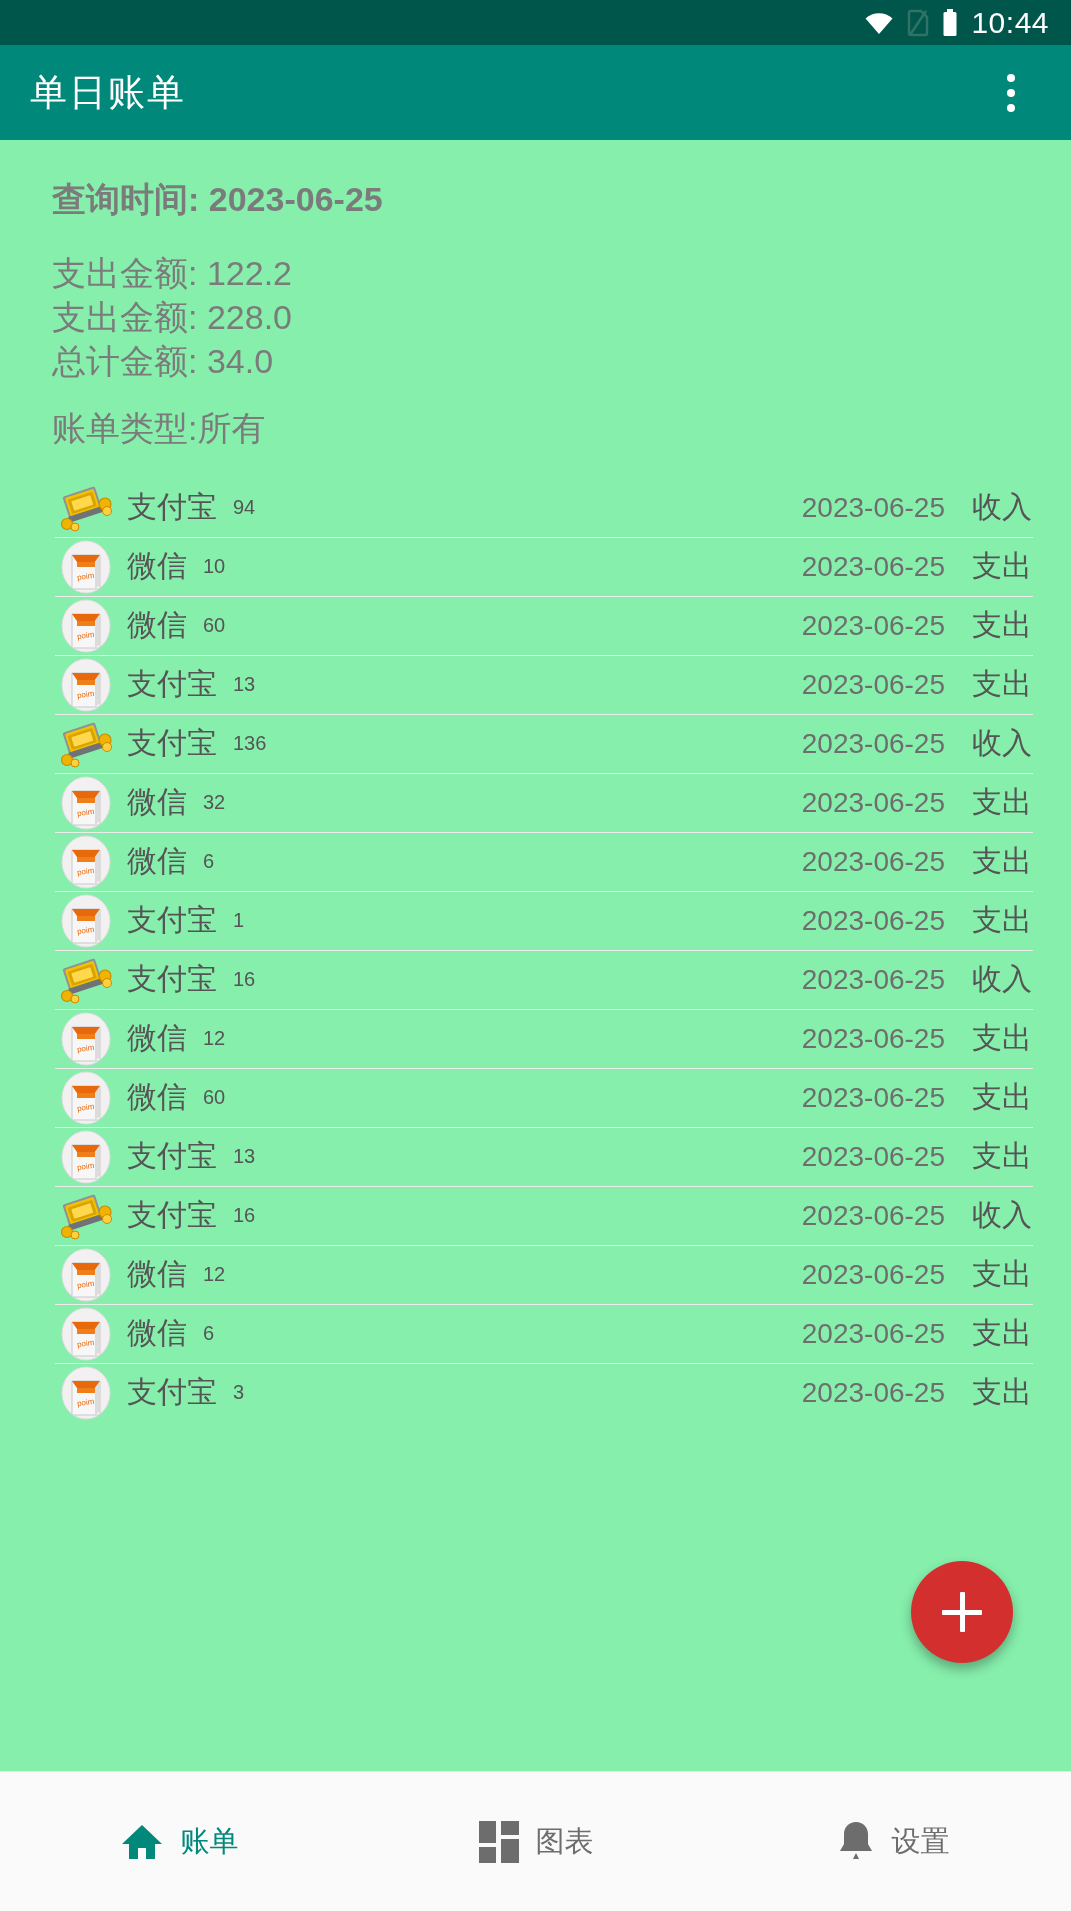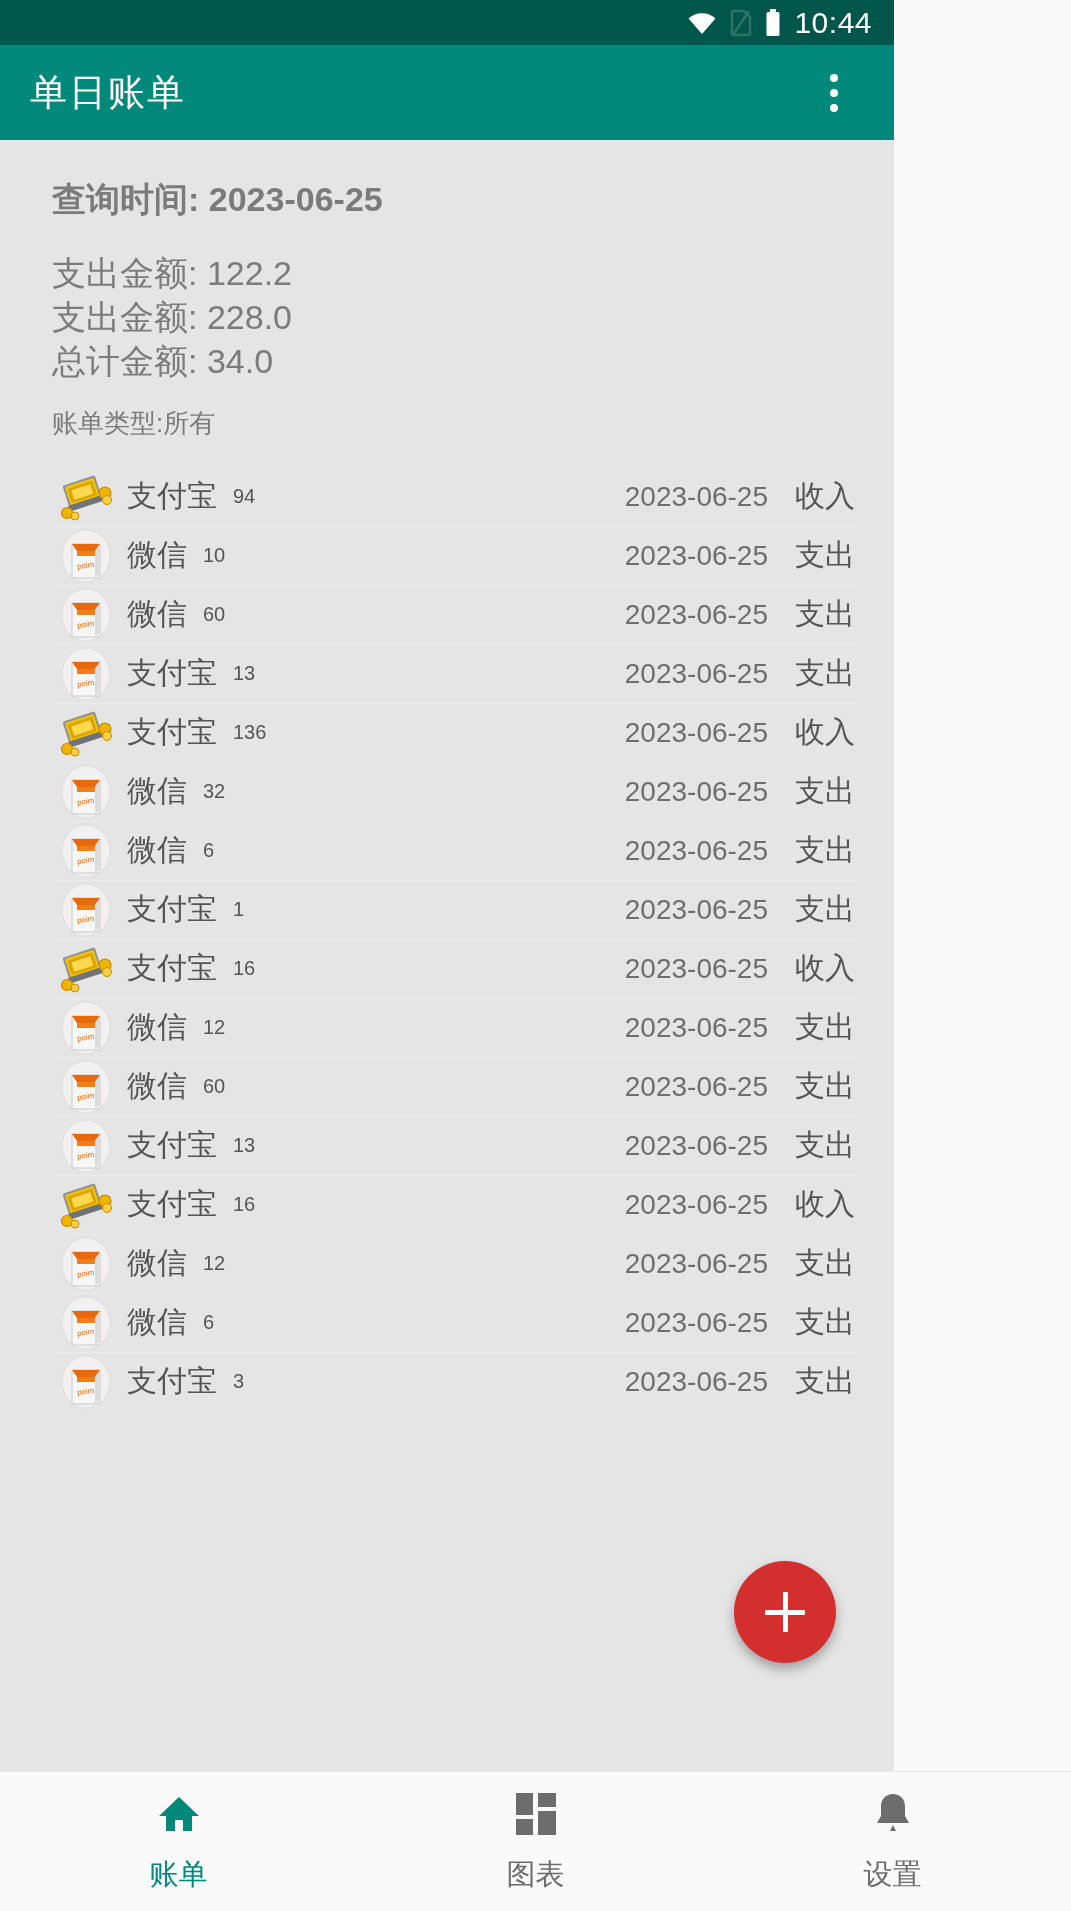--- a/index.html
+++ b/index.html
@@ -2,21 +2,21 @@
 <html><head>
 <meta charset="utf-8">
 <style>
   * { margin:0; padding:0; box-sizing:border-box; }
   html, body {
     width:1071px; height:1911px;
     background:#fafafa;
     font-family:"Liberation Sans","DejaVu Sans",sans-serif;
     overflow:hidden;
   }
-  .phone { position:relative; width:894px; height:1911px; background:#e5e5e5; }
+  .phone { position:relative; width:1071px; height:1911px; background:#86efac; }
 
   
   .statusbar {
     height:45px; background:#00564a; display:flex; align-items:center;
     justify-content:flex-end; padding-right:22px; gap:13px;
   }
   .sb-icon { display:flex; align-items:center; }
   .sb-time { color:#ffffff; font-size:30px; letter-spacing:0.5px; font-weight:400; }
 
   
@@ -29,21 +29,21 @@
     margin-left:auto; width:60px; height:78px; display:flex; flex-direction:column;
     align-items:center; justify-content:center; gap:7px; cursor:pointer;
   }
   .overflow i { display:block; width:8px; height:8px; border-radius:50%; background:#fff; }
 
   
   .summary { padding:42px 52px 0 52px; }
   .sum-line { color:#7b7b7b; font-size:34px; line-height:1.0; }
   .sum-query { margin-bottom:40px;font-weight:bold; }
   .sum-amounts .sum-line { margin-bottom:10px; }
-  .sum-type { margin-top:28px; color:#7b7b7b; font-size:26px; }
+  .sum-type { margin-top:28px; color:#7b7b7b; font-size:34px; }
 
   
   .list { margin-top:26px; }
   .row {
     height:59px; display:flex; align-items:center;
     padding:0 38px 0 55px; position:relative;
   }
   .row + .row::before {
     content:""; position:absolute; left:55px; right:38px; top:0;
     height:1px; background:#ececec;
@@ -73,21 +73,21 @@
   .fab::before { width:40px; height:5px; }
   .fab::after { width:5px; height:40px; }
 
   
   .bottomnav {
     position:absolute; left:0; bottom:0; width:1071px; height:140px;
     background:#fafafa; border-top:1px solid #e8e8e8;
     display:flex; align-items:center;
   }
   .nav-item {
-    flex:1; height:140px; display:flex; flex-direction:column;
+    flex:1; height:140px; display:flex; flex-direction:row;
     align-items:center; justify-content:center; gap:16px; cursor:pointer;
   }
   .nav-icon { height:50px; display:flex; align-items:center; justify-content:center; }
   .nav-label { font-size:29px; color:#6d6d6d; }
   .nav-item.active .nav-label { color:#00887a; }
 </style>
 </head>
 <body>
 
 <div class="phone">

